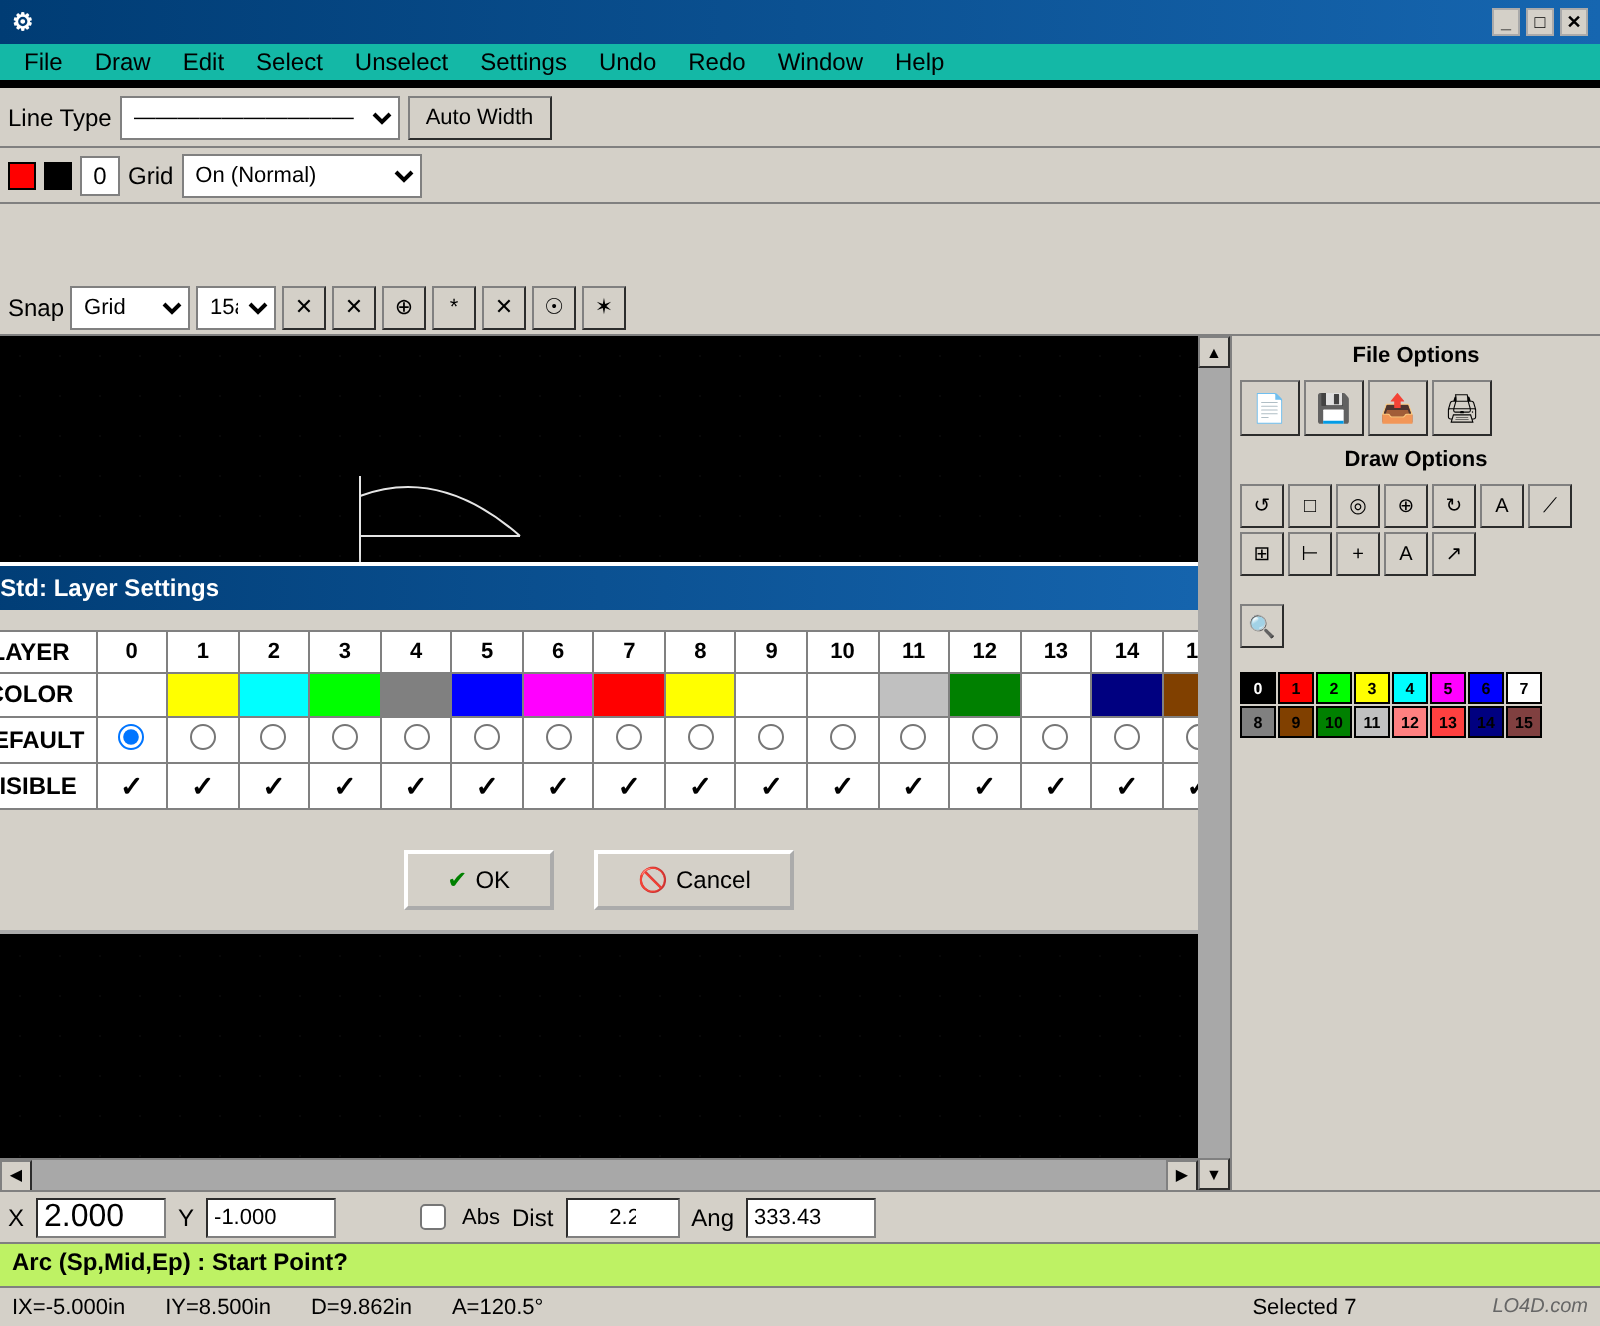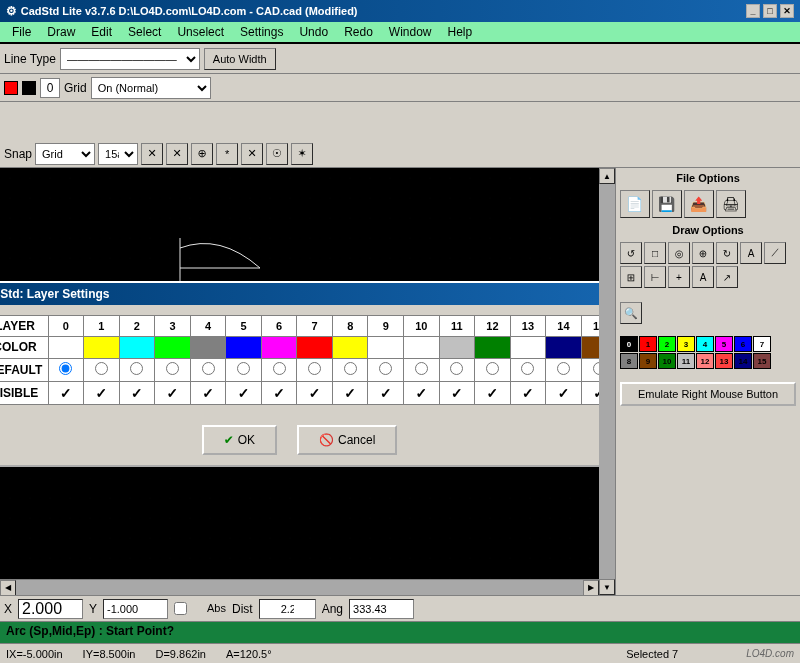--- a/index.html
+++ b/index.html
@@ -19,26 +19,26 @@
     }
     #titlebar .title-left { display: flex; align-items: center; gap: 4px; }
     #titlebar .title-controls { display: flex; gap: 3px; }
     #titlebar .title-controls span {
       width: 14px; height: 14px; display: inline-flex; align-items: center; justify-content: center;
       font-size: 9px; border: 1px solid #aaa; background: #d4d0c8; color: #000; cursor: pointer;
     }
 
     
     #menubar {
-      background: #86efac;
+      background: #14b8a6;
       height: 22px;
       display: flex;
       align-items: center;
       padding: 0 4px;
-      border-bottom: 2px solid #000000;
+      border-bottom: 4px solid #000000;
     }
     #menubar span {
       padding: 2px 8px;
       font-size: 12px;
       cursor: pointer;
     }
 
     
     #toolbar1 {
       background: #d4d0c8;
@@ -193,22 +193,24 @@
     .status-input {
       width: 70px;
       height: 20px;
       border: 1px inset #808080;
       background: white;
       font-size: 11px;
       padding: 0 3px;
     }
     .checkbox-label {
       display: flex;
-      gap: 20px;
-      font-size: 11px;
+      align-items: center;
+      gap: 8px;
+      font-size: 11px;
+      margin-left: 36px;
     }
 
     
     #cmdbar {
       background: white;
       height: 20px;
       border-top: 1px solid #808080;
       padding: 2px 4px;
       font-size: 12px;
     }
@@ -302,21 +304,20 @@
     }
   </style>
 </head>
 <body>
 
 <div id="app" style="width:800px; height:663px; display:flex; flex-direction:column; overflow:hidden; position:relative;">
 
   <div id="titlebar">
     <div class="title-left">
       <span style="font-size:12px;">⚙</span>
-      <span style="font-size:11px;">CadStd Lite v3.7.6  D:\LO4D.com\LO4D.com - CAD.cad  (Modified)</span>
     </div>
     <div class="title-controls">
       <span>_</span>
       <span>□</span>
       <span>✕</span>
     </div>
   </div>
 
   <div id="menubar">
     <span>File</span>
@@ -555,42 +556,39 @@
               <div style="width: 18px; height: 16px; background-color: rgb(0, 128, 0); border: 1px solid rgb(0, 0, 0); display: flex; align-items: center; justify-content: center; font-size: 8px; font-weight: bold; color: rgb(0, 0, 0); cursor: pointer;">10</div>
               <div style="width: 18px; height: 16px; background-color: rgb(192, 192, 192); border: 1px solid rgb(0, 0, 0); display: flex; align-items: center; justify-content: center; font-size: 8px; font-weight: bold; color: rgb(0, 0, 0); cursor: pointer;">11</div>
               <div style="width: 18px; height: 16px; background-color: rgb(255, 128, 128); border: 1px solid rgb(0, 0, 0); display: flex; align-items: center; justify-content: center; font-size: 8px; font-weight: bold; color: rgb(0, 0, 0); cursor: pointer;">12</div>
               <div style="width: 18px; height: 16px; background-color: rgb(255, 64, 64); border: 1px solid rgb(0, 0, 0); display: flex; align-items: center; justify-content: center; font-size: 8px; font-weight: bold; color: rgb(0, 0, 0); cursor: pointer;">13</div>
               <div style="width: 18px; height: 16px; background-color: rgb(0, 0, 128); border: 1px solid rgb(0, 0, 0); display: flex; align-items: center; justify-content: center; font-size: 8px; font-weight: bold; color: rgb(0, 0, 0); cursor: pointer;">14</div>
               <div style="width: 18px; height: 16px; background-color: rgb(128, 64, 64); border: 1px solid rgb(0, 0, 0); display: flex; align-items: center; justify-content: center; font-size: 8px; font-weight: bold; color: rgb(0, 0, 0); cursor: pointer;">15</div>
             </div>
           </div>
       </div>
 
-      <div style="margin-top:6px;">
-        <button id="emulate-btn" class="emulate-btn" style="background:#d4d0c8; border:2px outset #fff; padding:4px 6px; font-size:11px; cursor:pointer; width:100%;">Emulate Right Mouse Button</button>
-      </div>
     </div>
   </div>
 
   <div id="statusbar" style="background:#d4d0c8; height:26px; display:flex; align-items:center; padding:2px 4px; gap:6px; border-top:1px solid #808080;">
     <span>X</span>
     <input class="status-input" style="width: 65px; height: 20px; border: 1px inset rgb(128, 128, 128); font-size: 16px; padding: 0px 3px;" value="2.000">
     <span>Y</span>
     <input class="status-input" style="width: 65px; height: 20px; border: 1px inset rgb(128, 128, 128); font-size: 11px; padding: 0px 3px;" value="-1.000">
     <label class="checkbox-label">
       <input type="checkbox" style="">
       <span>Abs</span>
     </label>
     <span>Dist</span>
     <input class="status-input" style="width: 57px; height: 20px; border: 1px inset rgb(128, 128, 128); font-size: 11px; padding: 0px 21px;" value="2.236">
     <span>Ang</span>
     <input class="status-input" style="width: 65px; height: 20px; border: 1px inset rgb(128, 128, 128); font-size: 11px; padding: 0px 3px;" value="333.43">
   </div>
 
-  <div id="cmdbar" style="background:#15803d; height:22px; border-top:1px solid #808080; padding:2px 6px; font-size:12px; font-weight:bold;">
+  <div id="cmdbar" style="background:#bef264; height:22px; border-top:1px solid #808080; padding:2px 6px; font-size:12px; font-weight:bold;">
     <span>Arc (Sp,Mid,Ep) : Start Point?</span>
   </div>
 
   <div id="coordsbar" style="background:#d4d0c8; height:20px; display:flex; align-items:center; padding:2px 6px; gap:20px; font-size:11px; border-top:1px solid #808080;">
     <span>IX=-5.000in</span>
     <span>IY=8.500in</span>
     <span>D=9.862in</span>
     <span>A=120.5°</span>
     <span style="flex:1;"></span>
     <span>Selected 7</span>

